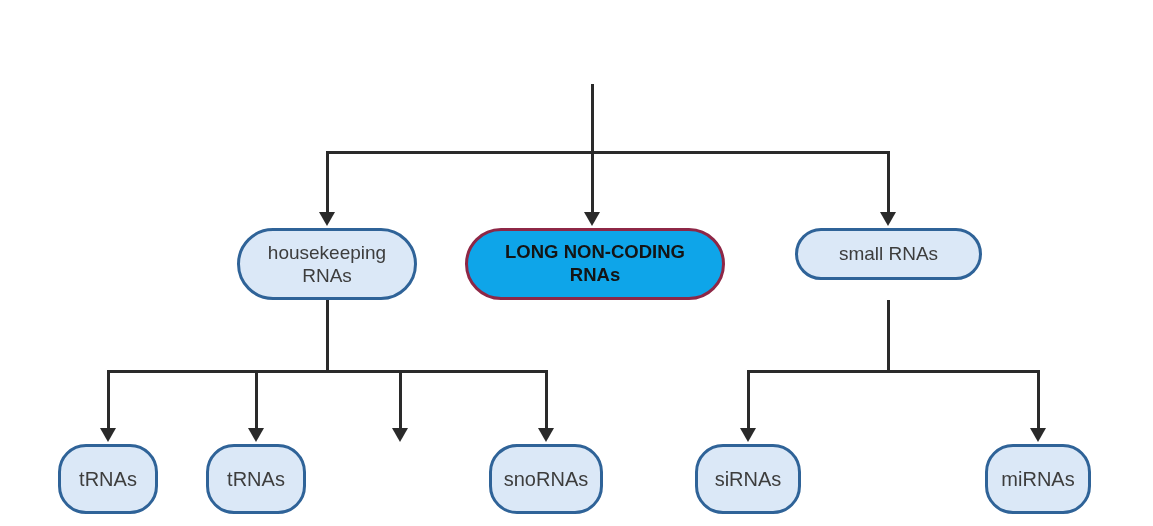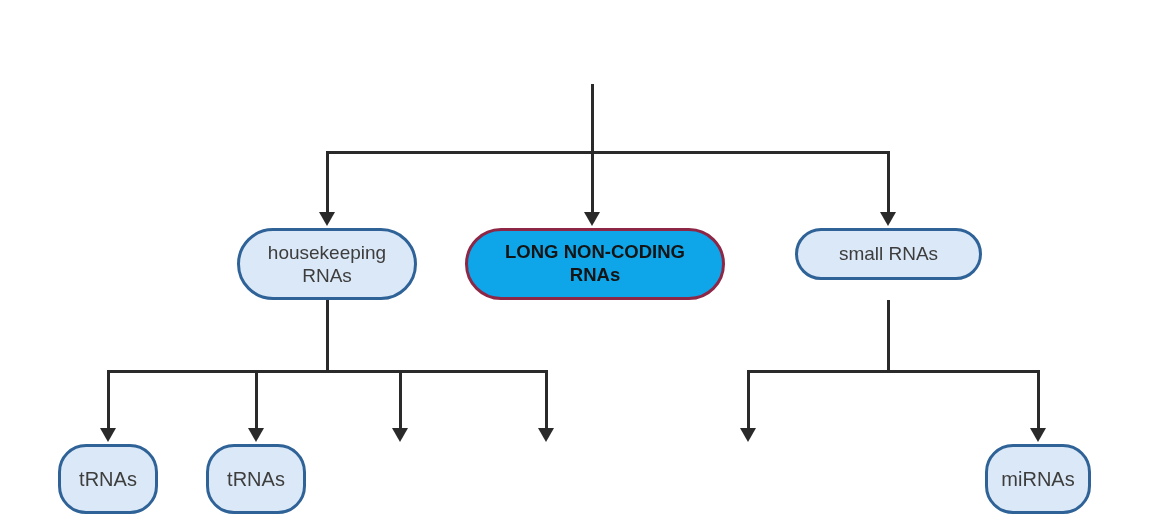--- a/index.html
+++ b/index.html
@@ -150,17 +150,19 @@
 
   <div class="node node-pink">LONG NON-CODING RNAs</div>
 
   <div class="node node-blue-pill node-small">small RNAs</div>
 
   <div class="leaf leaf-rrnas">tRNAs</div>
 
   <div class="leaf leaf-trnas">tRNAs</div>
 
 
+  <div class="leaf leaf-snornas">snoRNAs</div>
 
+  <div class="leaf leaf-sirnas">siRNAs</div>
 
   <div class="leaf leaf-mirnas">miRNAs</div>
 
 </div>
 
 </body></html>

